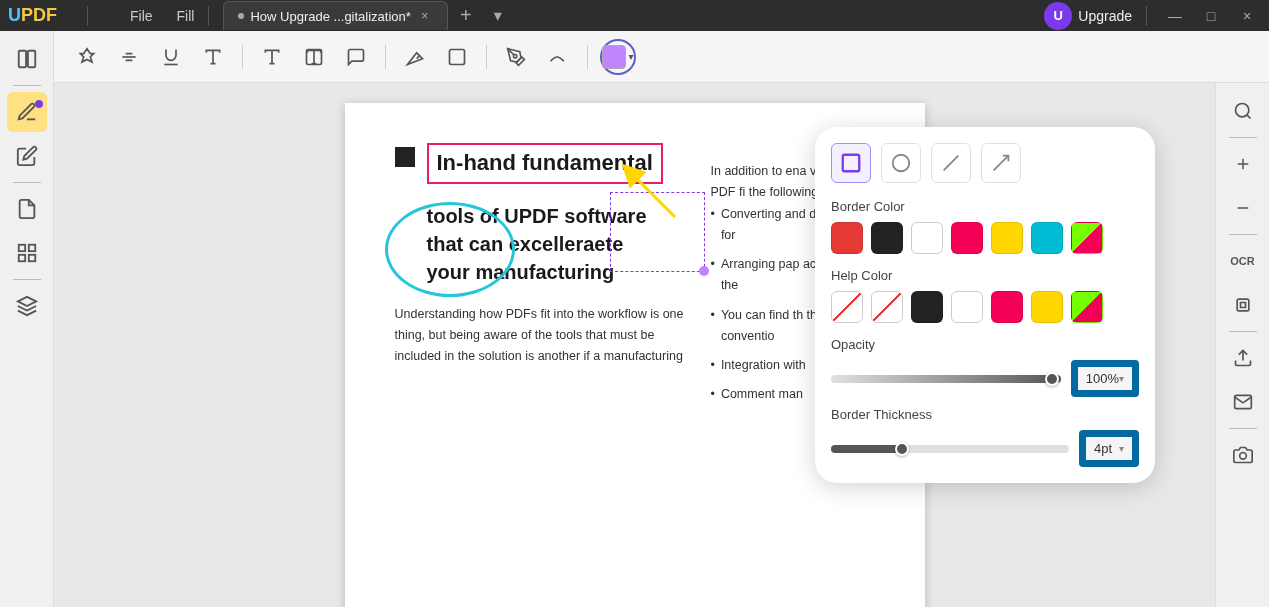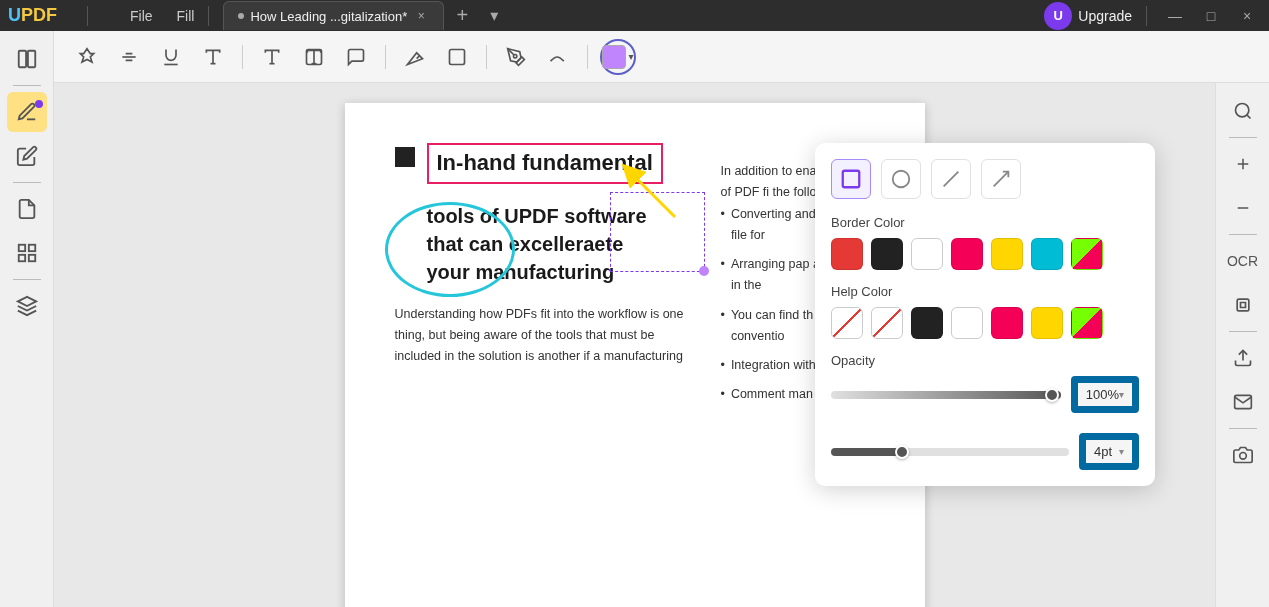--- a/index.html
+++ b/index.html
@@ -318,24 +318,24 @@
       width: 28px;
       height: 1px;
       background: #bbb;
       margin: 2px 0;
     }
 
     
     .color-picker-popup {
       position: absolute;
       right: 60px;
-      top: 60px;
+      top: 44px;
       width: 340px;
       background: white;
-      border-radius: 10px;
+      border-radius: 22px;
       box-shadow: 0 4px 24px rgba(0,0,0,0.18);
       padding: 16px;
       z-index: 100;
     }
     .picker-top-row {
       display: flex;
       align-items: center;
       gap: 10px;
       margin-bottom: 16px;
     }
@@ -378,21 +378,21 @@
       position: absolute;
       top: 0; left: 0; right: 0; bottom: 0;
       background: linear-gradient(
         to bottom right,
         transparent calc(50% - 1px),
         #e53935 calc(50% - 1px),
         #e53935 calc(50% + 1px),
         transparent calc(50% + 1px)
       );
     }
-    .opacity-section { margin-bottom: 20px; }
+    .opacity-section { margin-bottom: 10px; }
     .opacity-row {
       display: flex;
       align-items: center;
       gap: 10px;
     }
     .opacity-slider-track {
       flex: 1;
       height: 8px;
       border-radius: 4px;
       background: linear-gradient(to right, #e0e0e0, #555);
@@ -442,21 +442,21 @@
       width: 14px; height: 14px;
       background: #555;
       border-radius: 50%;
       border: 2px solid white;
       box-shadow: 0 1px 3px rgba(0,0,0,0.3);
     }
 
     
     .pdf-two-col {
       display: flex;
-      gap: 16px;
+      gap: 6px;
       position: relative;
     }
     .pdf-left-col {
       width: 290px;
       flex-shrink: 0;
     }
     .pdf-right-col-inner {
       flex: 1;
       font-size: 12.5px;
       color: #333;
@@ -474,21 +474,21 @@
   </div>
   <div class="title-bar-divider"></div>
   <div class="title-bar-menu">
     <span>File</span>
     <span>Fill</span>
   </div>
   <div class="title-bar-divider"></div>
   <div class="tab-area">
     <div class="tab">
       <div class="tab-dot"></div>
-      <span class="tab-title">How Leading ...gitalization*</span>
+      <span class="tab-title">How Upgrade ...gitalization*</span>
       <div class="tab-close">×</div>
     </div>
     <div class="tab-add">+</div>
     <div class="tab-dropdown">▾</div>
   </div>
   <div class="title-bar-right">
     <div class="upgrade-btn">
       <div class="user-avatar">U</div>
       <span>Upgrade</span>
     </div>
@@ -752,20 +752,21 @@
                 <div class="opacity-slider-thumb"></div>
               </div>
               <div class="opacity-value-box">
                 <span>100%</span>
                 <span style="font-size:10px;color:#888;">▾</span>
               </div>
             </div>
           </div>
 
           <div class="thickness-section">
+            <div class="picker-section-label">Border Thickness</div>
             <div class="thickness-row">
               <div class="thickness-slider-track">
                 <div class="thickness-slider-thumb"></div>
               </div>
               <div class="opacity-value-box">
                 <span>4pt</span>
                 <span style="font-size:10px;color:#888;">▾</span>
               </div>
             </div>
           </div>
@@ -786,21 +787,21 @@
               <line x1="5" y1="12" x2="19" y2="12"></line>
             </svg>
         </div>
         <div class="right-sidebar-icon">
           <svg width="18" height="18" viewBox="0 0 24 24" fill="none" stroke="#555" stroke-width="2">
               <line x1="5" y1="12" x2="19" y2="12"></line>
             </svg>
         </div>
         <div class="right-sidebar-divider"></div>
         <div class="right-sidebar-icon">
-          <span style="font-size:14px;font-weight:400;color:#555;">OCR</span>
+          <span style="font-size:11px;font-weight:700;color:#555;">OCR</span>
         </div>
         <div class="right-sidebar-icon">
           <svg width="20" height="20" viewBox="0 0 24 24" fill="none" stroke="#555" stroke-width="2">
               <rect x="5" y="5" width="14" height="14" rx="2"></rect>
               <path d="M9 9h6v6H9z"></path>
             </svg>
         </div>
         <div class="right-sidebar-divider"></div>
         <div class="right-sidebar-icon">
           <svg width="20" height="20" viewBox="0 0 24 24" fill="none" stroke="#555" stroke-width="2">

